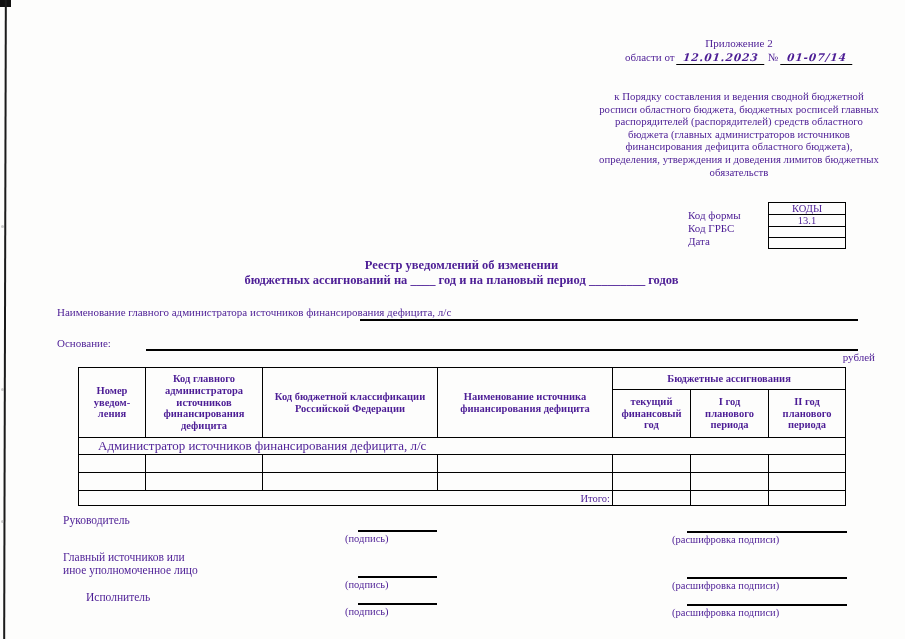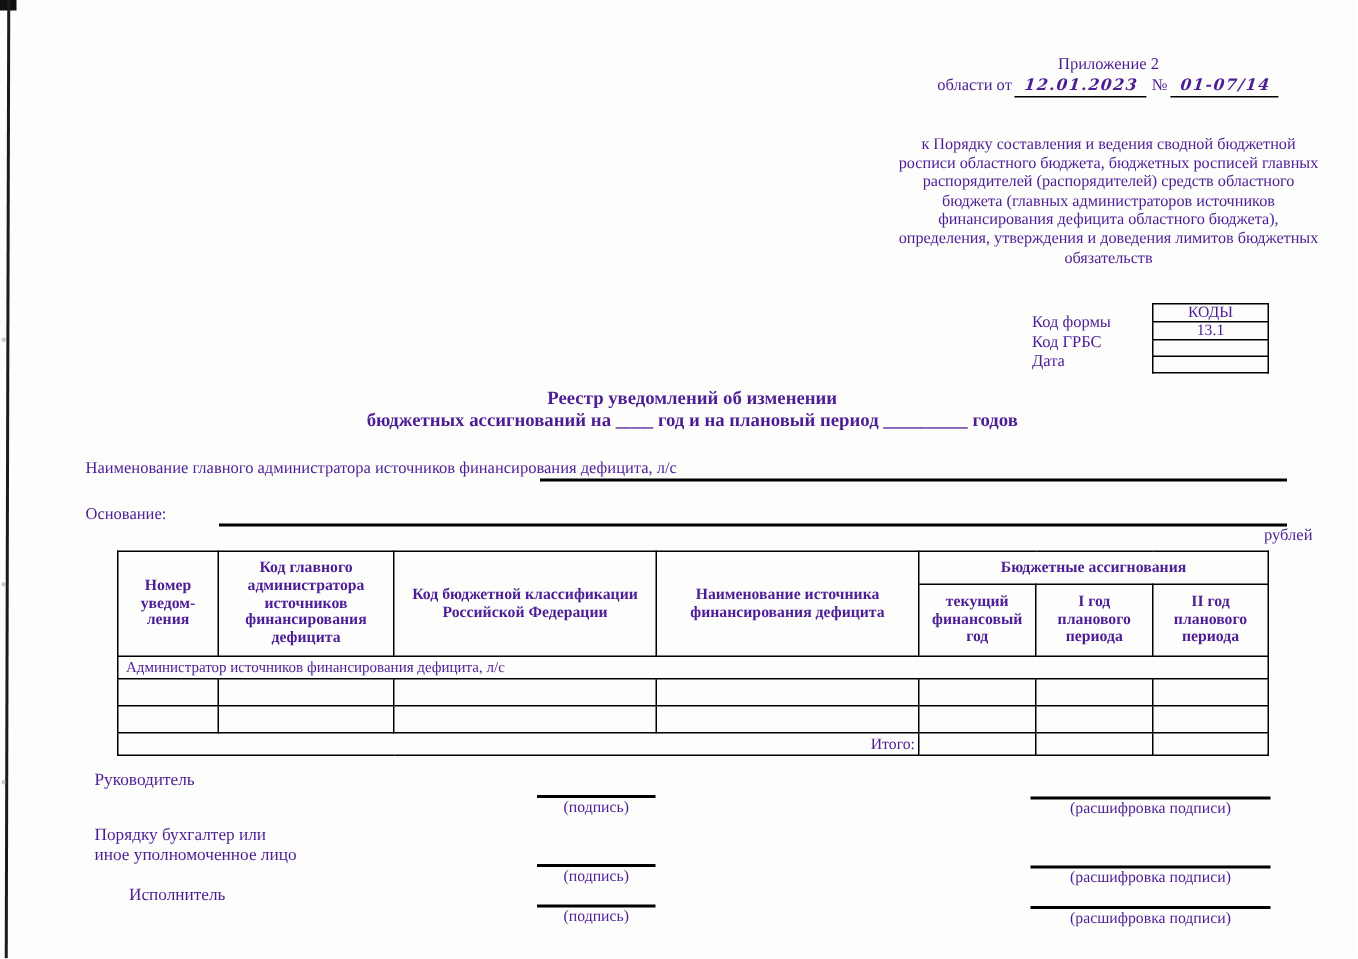--- a/index.html
+++ b/index.html
@@ -37,28 +37,28 @@
   .field-label { font-size:11px; }
   .rule { position:absolute; background:#000; height:1.5px; }
 
   
   .main { position:absolute; left:78px; top:367px; width:767px; border-collapse:collapse; table-layout:fixed; border:1.5px solid #000; }
   .main th, .main td { border:1px solid #000; padding:0 2px; overflow:hidden; }
   .main th { font-weight:bold; font-size:10.5px; line-height:11.8px; text-align:center; vertical-align:middle; white-space:pre-line; }
   .main td { font-size:10.5px; }
   .r-group { height:22px; }
   .r-sub { height:48px; }
-  .r-section td { height:14px; font-size:10px; padding-left:5px; }
+  .r-section td { height:14px; font-size:13px; padding-left:19px; }
   .r-data td { height:17px; }
   .r-total td { height:14px; }
   .total-cell { text-align:right; padding-right:3px; font-size:11px; }
 
   
   .sig-label { font-size:11.5px; line-height:13px; }
-  .sig-caption { position:absolute; text-align:center; font-size:10.5px; }
+  .sig-caption { position:absolute; font-size:10.5px; }
 </style>
 </head>
 <body>
 
 <div class="page">
 
   <div class="scan-corner"></div>
   <div class="scan-line"></div>
   <div class="speck" style="left:1px; top:225px;"></div>
   <div class="speck" style="left:1px; top:388px;"></div>
@@ -187,21 +187,21 @@
       </tr>
     </tbody>
   </table>
 
   <div class="abs sig-label" style="left:63px; top:514px;">Руководитель</div>
   <div class="rule" style="left:358px; top:530px; width:79px;"></div>
   <div class="sig-caption" style="left:345px; top:533px; width:105px;">(подпись)</div>
   <div class="rule" style="left:687px; top:531px; width:160px;"></div>
   <div class="sig-caption" style="left:672px; top:534px; width:190px;">(расшифровка подписи)</div>
 
-  <div class="abs sig-label pre" style="left:63px; top:551px;">Порядку бухгалтер или
+  <div class="abs sig-label pre" style="left:63px; top:551px;">Главный источников или
 иное уполномоченное лицо</div>
   <div class="rule" style="left:358px; top:576px; width:79px;"></div>
   <div class="sig-caption" style="left:345px; top:579px; width:105px;">(подпись)</div>
   <div class="rule" style="left:687px; top:577px; width:160px;"></div>
   <div class="sig-caption" style="left:672px; top:580px; width:190px;">(расшифровка подписи)</div>
 
   <div class="abs sig-label" style="left:86px; top:591px;">Исполнитель</div>
   <div class="rule" style="left:358px; top:603px; width:79px;"></div>
   <div class="sig-caption" style="left:345px; top:606px; width:105px;">(подпись)</div>
   <div class="rule" style="left:687px; top:604px; width:160px;"></div>

